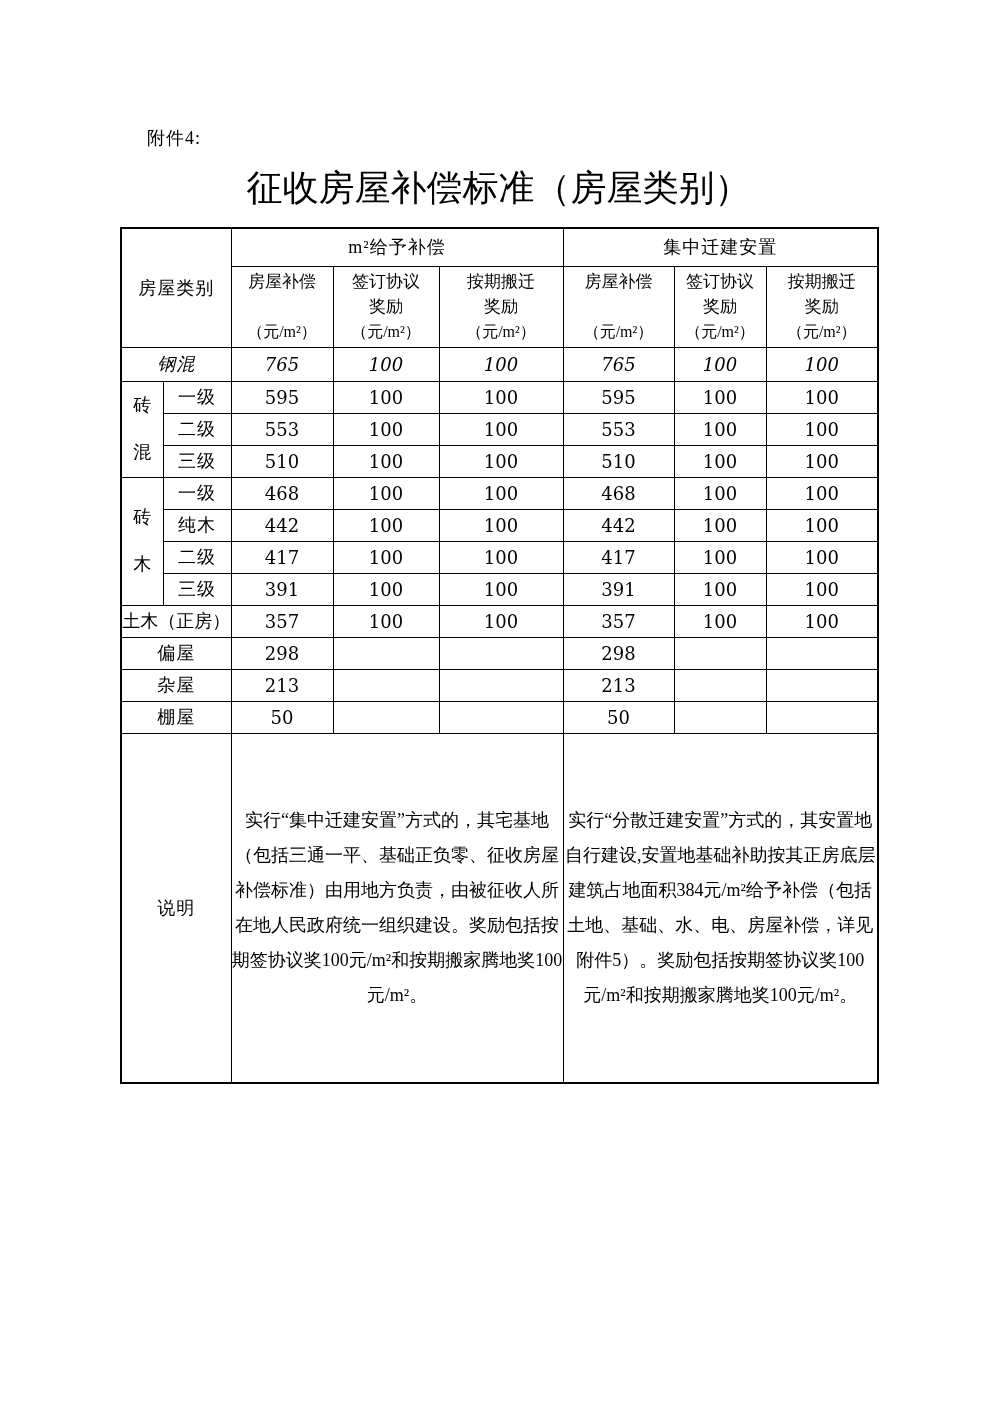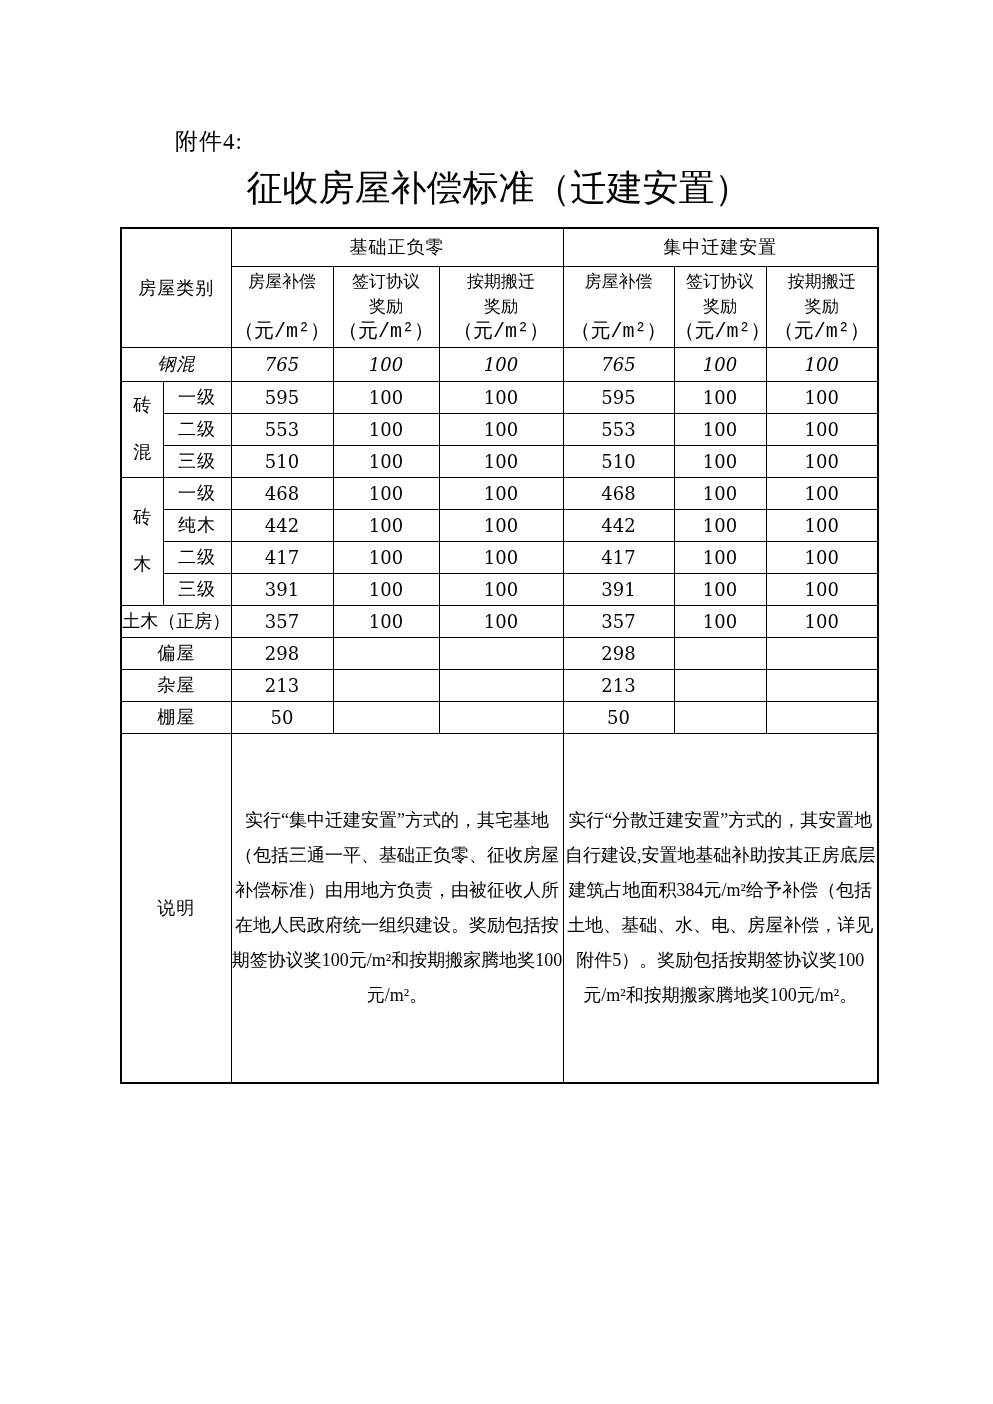--- a/index.html
+++ b/index.html
@@ -8,24 +8,23 @@
     height: 1404px;
     background: #ffffff;
     color: #000000;
     font-family: "Liberation Serif", "DejaVu Serif", serif;
     position: relative;
   }
   .attachment-label {
     position: absolute;
     left: 147px;
     top: 126px;
-    font-size: 23px;
+    font-size: 18px;
     letter-spacing: 1px;
     white-space: nowrap;
-    margin-left: 28px;
   }
   .doc-title {
     position: absolute;
     left: 120px;
     top: 164px;
     width: 757px;
     text-align: center;
     font-size: 36px;
     letter-spacing: 0px;
     white-space: nowrap;
@@ -60,21 +59,21 @@
     flex-direction: column;
     justify-content: center;
     height: 80px;
   }
   .subhead-inner span {
     display: block;
     line-height: 25px;
     min-height: 25px;
     font-size: 17px;
   }
-  .subhead-inner .unit { font-size: 20px; font-family: Liberation Mono, monospace; }
+  .subhead-inner .unit { font-size: 16px; }
   .grp-cell {
     white-space: pre-line;
     line-height: 2.6;
     font-size: 18px;
   }
   .lbl-cell { font-size: 18px; letter-spacing: 1px; white-space: nowrap; }
   .lbl-wide { font-size: 17px; letter-spacing: 0; white-space: nowrap; }
   .num-cell { font-size: 16px; font-family: "DejaVu Serif", "Liberation Serif", serif; }
   .notes-label { font-size: 18px; letter-spacing: 1px; }
   .note-cell {
@@ -83,38 +82,38 @@
     vertical-align: middle;
     padding: 0 14px;
     font-size: 17px;
     line-height: 35px;
   }
 </style>
 </head>
 <body>
 
 <div class="attachment-label">附件4:</div>
-<div class="doc-title">征收房屋补偿标准（迁建安置）</div>
+<div class="doc-title">征收房屋补偿标准（房屋类别）</div>
 
 <table class="comp-table">
   <colgroup>
     <col style="width:42px">
       <col style="width:68px">
     <col style="width:102px">
       <col style="width:106px">
       <col style="width:124px">
     <col style="width:111px">
       <col style="width:92px">
       <col style="width:112px">
   </colgroup>
 
   <tbody>
       <tr class="h1">
     <th colspan="2" rowspan="2" class="lbl-cell">房屋类别</th>
-    <th colspan="3" class="sec-head">基础正负零</th>
+    <th colspan="3" class="sec-head">m²给予补偿</th>
     <th colspan="3" class="sec-head">集中迁建安置</th>
   </tr>
   <tr class="h2">
     <th>
           <div class="subhead-inner">
       <span>房屋补偿</span>
       <span></span>
       <span class="unit">（元/m²）</span>
     </div>
         </th>

